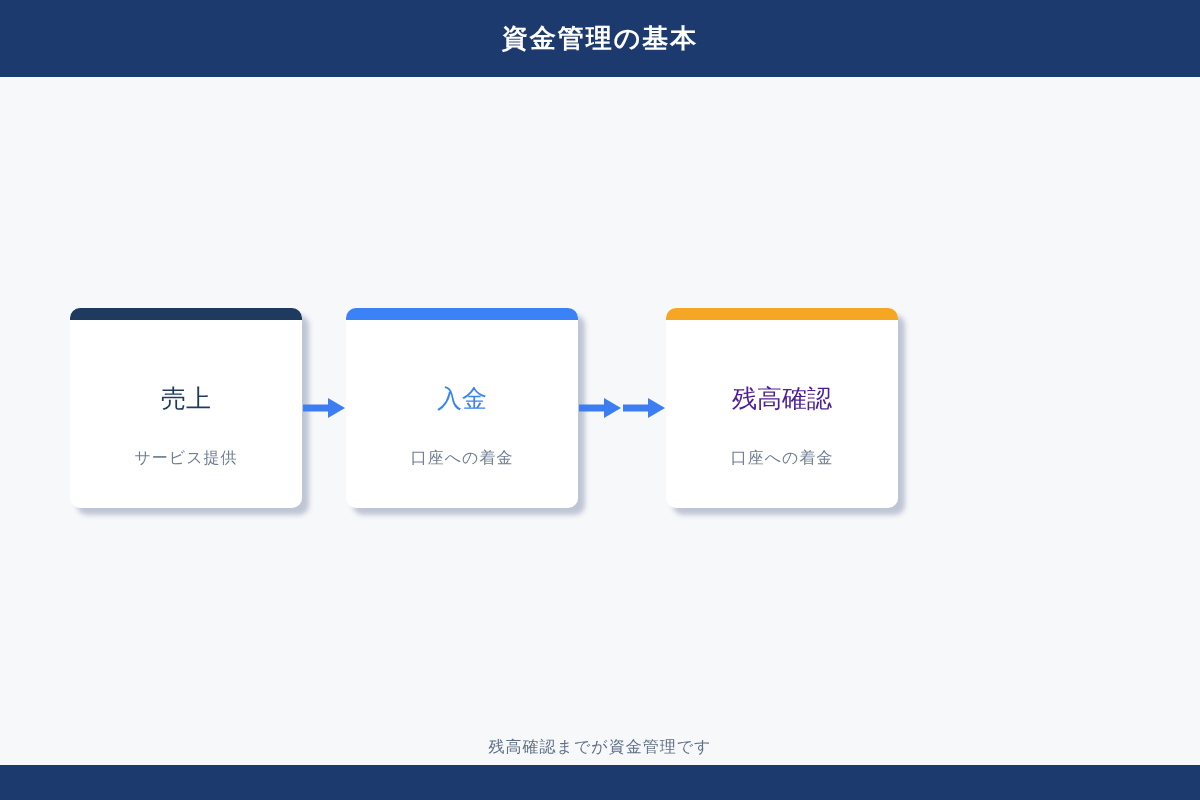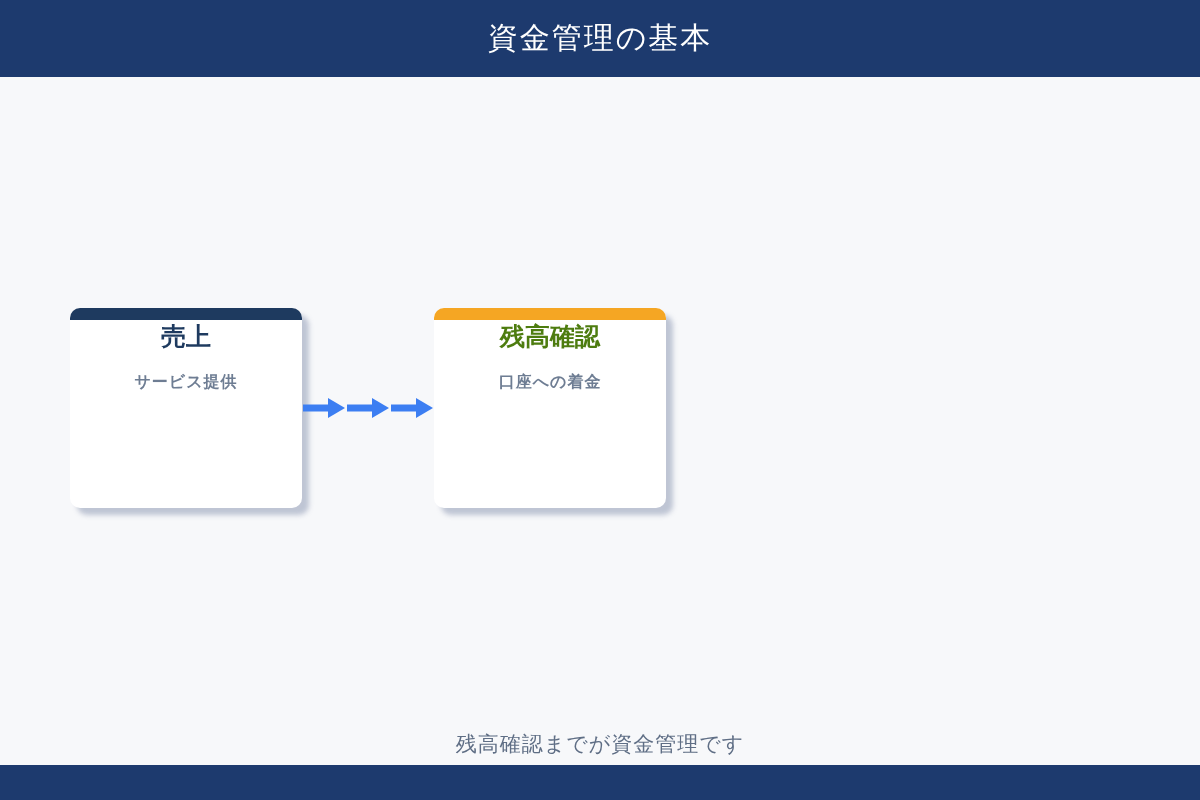--- a/index.html
+++ b/index.html
@@ -14,22 +14,22 @@
     position: absolute;
     top: 0; left: 0;
     width: 1200px; height: 77px;
     background: #1d3a6e;
     display: flex;
     align-items: center;
     justify-content: center;
   }
   .header-title {
     color: #ffffff;
-    font-size: 30px;
-    font-weight: normal;
+    font-size: 26px;
+    font-weight: bold;
     letter-spacing: 2px;
   }
   .flow-row {
     position: absolute;
     top: 308px;
     left: 70px;
     width: 1060px;
     height: 200px;
     display: flex;
     align-items: center;
@@ -44,45 +44,45 @@
     flex-direction: column;
     align-items: center;
     overflow: hidden;
   }
   .accent-bar {
     width: 100%;
     height: 12px;
     flex: 0 0 12px;
   }
   .card-title {
+    margin-top: 62px;
     font-size: 25px;
-    font-weight: bold;
+    font-weight: normal;
   }
   .card-subtitle {
-    margin-top: 19px;
+    margin-top: 33px;
     font-size: 16px;
     color: #6e7d93;
     letter-spacing: 1px;
-    font-weight: bold;
   }
   .flow-arrow {
     width: 44px;
     height: 200px;
     flex: 0 0 44px;
     display: flex;
     align-items: center;
     justify-content: center;
   }
   .footer-note {
     position: absolute;
     left: 0;
     bottom: 42px;
     width: 1200px;
     text-align: center;
-    font-size: 21px;
+    font-size: 16px;
     color: #5f6e85;
     letter-spacing: 1px;
   }
   .footer-bar {
     position: absolute;
     left: 0;
     bottom: 0;
     width: 1200px;
     height: 35px;
     background: #1d3a6e;
@@ -103,38 +103,43 @@
     <div class="card-subtitle">サービス提供</div>
   </div>
 
   <div class="flow-arrow">
     <svg width="44" height="24" viewBox="0 0 44 24">
       <line x1="1" y1="12" x2="28" y2="12" stroke-width="7" class="arrow-line" stroke="#3c7ef2"></line>
       <polygon points="26,2 26,22 43,12" class="arrow-head" fill="#3c7ef2"></polygon>
     </svg>
   </div>
 
+  <div class="flow-card">
+    <div class="accent-bar" style="background: rgb(59, 130, 246);"></div>
+    <div class="card-title" style="color: rgb(59, 130, 246);">入金</div>
+    <div class="card-subtitle">口座への着金</div>
+  </div>
 
   <div class="flow-arrow">
     <svg width="44" height="24" viewBox="0 0 44 24">
       <line x1="1" y1="12" x2="28" y2="12" stroke-width="7" class="arrow-line" stroke="#3c7ef2"></line>
       <polygon points="26,2 26,22 43,12" class="arrow-head" fill="#3c7ef2"></polygon>
     </svg>
   </div>
 
 
   <div class="flow-arrow">
     <svg width="44" height="24" viewBox="0 0 44 24">
       <line x1="1" y1="12" x2="28" y2="12" stroke-width="7" class="arrow-line" stroke="#3c7ef2"></line>
       <polygon points="26,2 26,22 43,12" class="arrow-head" fill="#3c7ef2"></polygon>
     </svg>
   </div>
 
   <div class="flow-card">
     <div class="accent-bar" style="background: rgb(245, 166, 35);"></div>
-    <div class="card-title" style="color: #4d7c0f;">残高確認</div>
+    <div class="card-title" style="color: #4c1d95;">残高確認</div>
     <div class="card-subtitle">口座への着金</div>
   </div>
 
 </div>
 
 <div class="footer-note">残高確認までが資金管理です</div>
 <div class="footer-bar" style="background: rgb(29, 58, 110);"></div>
 
 </body></html>

